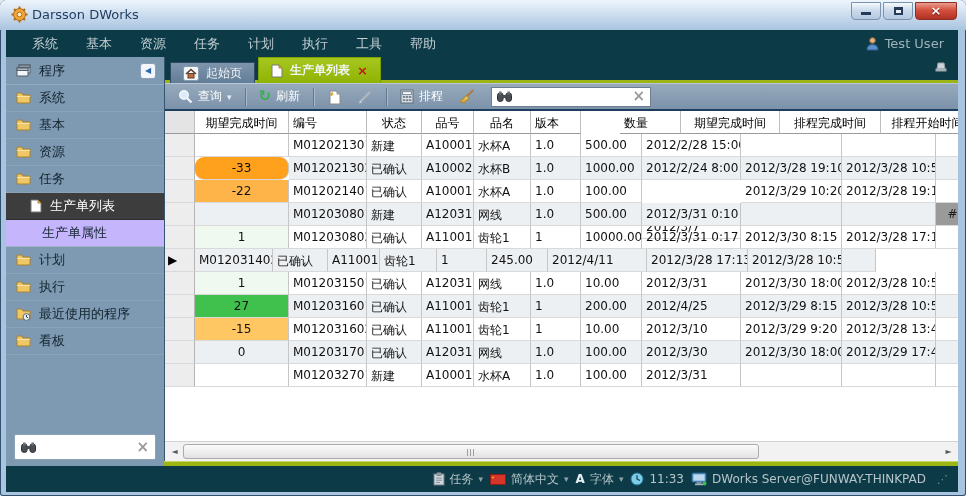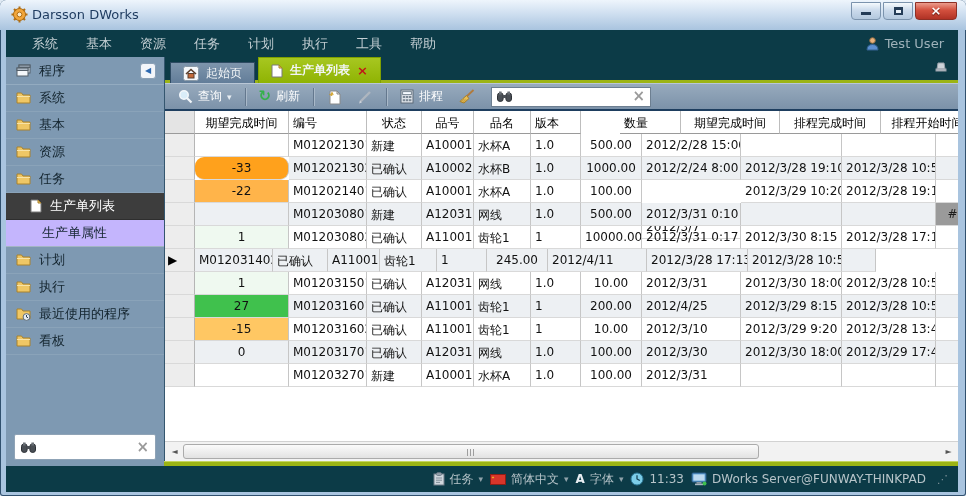--- a/index.html
+++ b/index.html
@@ -74,21 +74,21 @@
 
   
   .gridwrap { position:absolute; left:0; top:54px; width:100%; height:278px; overflow:hidden; background:#fff; }
   .grow { display:flex; height:23px; }
   .gcell { flex:none; height:23px; font-size:12px; color:#111; padding:4px 4px 0 4px; white-space:nowrap;
            overflow:hidden; border-right:1px solid #C6C6C6; border-bottom:1px solid #D9D9D9; cursor:default; }
   .ghead .gcell { border-right:1px solid #BDBDBD; border-bottom:1px solid #9a9a9a; color:#000; }
   .grow:nth-child(odd):not(.ghead) .gcell { background:#EDF0F3; }
   .rowhdr { background:#EDEDED !important; border-right:1px solid #b5b5b5; color:#000; padding-left:3px; }
   .ghead .rowhdr { background:#e4e4e4 !important; }
-  .al-c { text-align:center; } .al-r { text-align:center; }
+  .al-c { text-align:center; } .al-r { text-align:left; }
   .extra-flag { background:#9a9a9a !important; color:#1c1c1c; }
 
   
   .hscroll { position:absolute; left:0; bottom:0; width:100%; height:20px; background:#f2f2f2;
              border-top:1px solid #d2d2d2; }
   .hs-arrow { position:absolute; top:3px; width:13px; height:14px; color:#555; font-size:8px; line-height:14px;
               text-align:center; cursor:pointer; }
   .hs-left { left:3px; } .hs-right { right:3px; }
   .hs-thumb { position:absolute; left:18px; top:2px; width:576px; height:15px; border:1px solid #ababab;
               border-radius:3px; background:linear-gradient(#fbfbfb,#e2e2e2); cursor:grab; }

